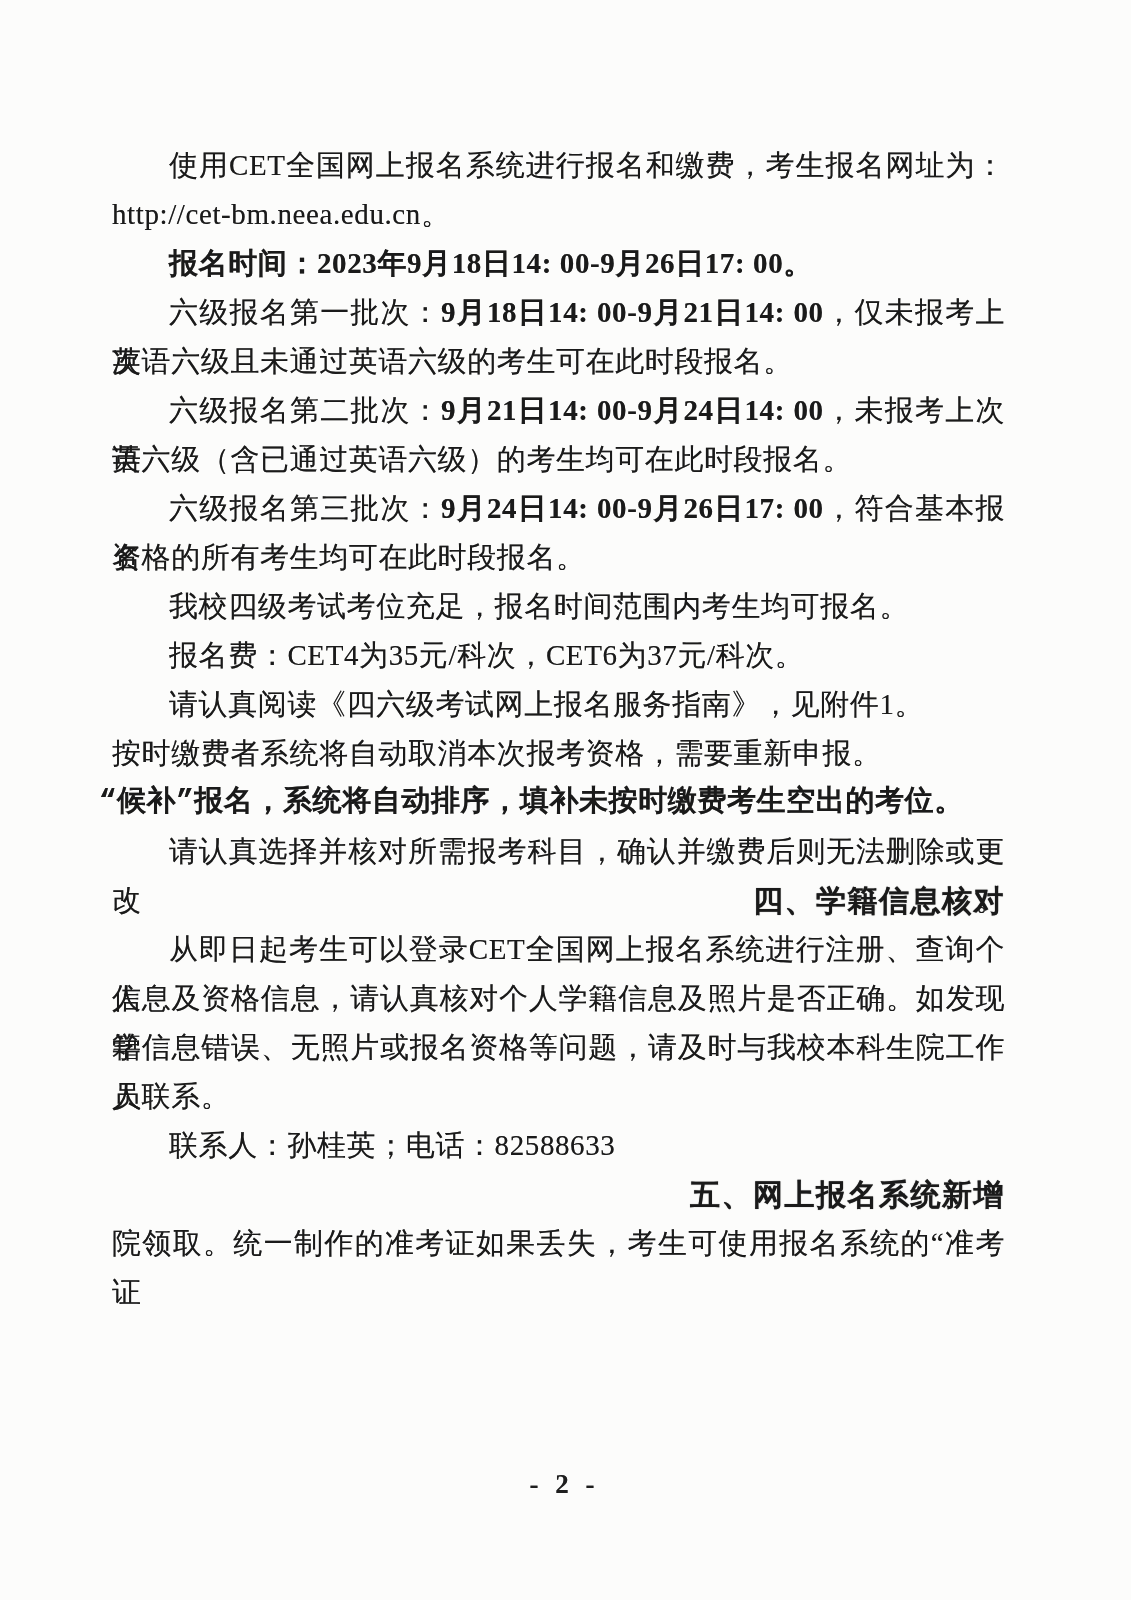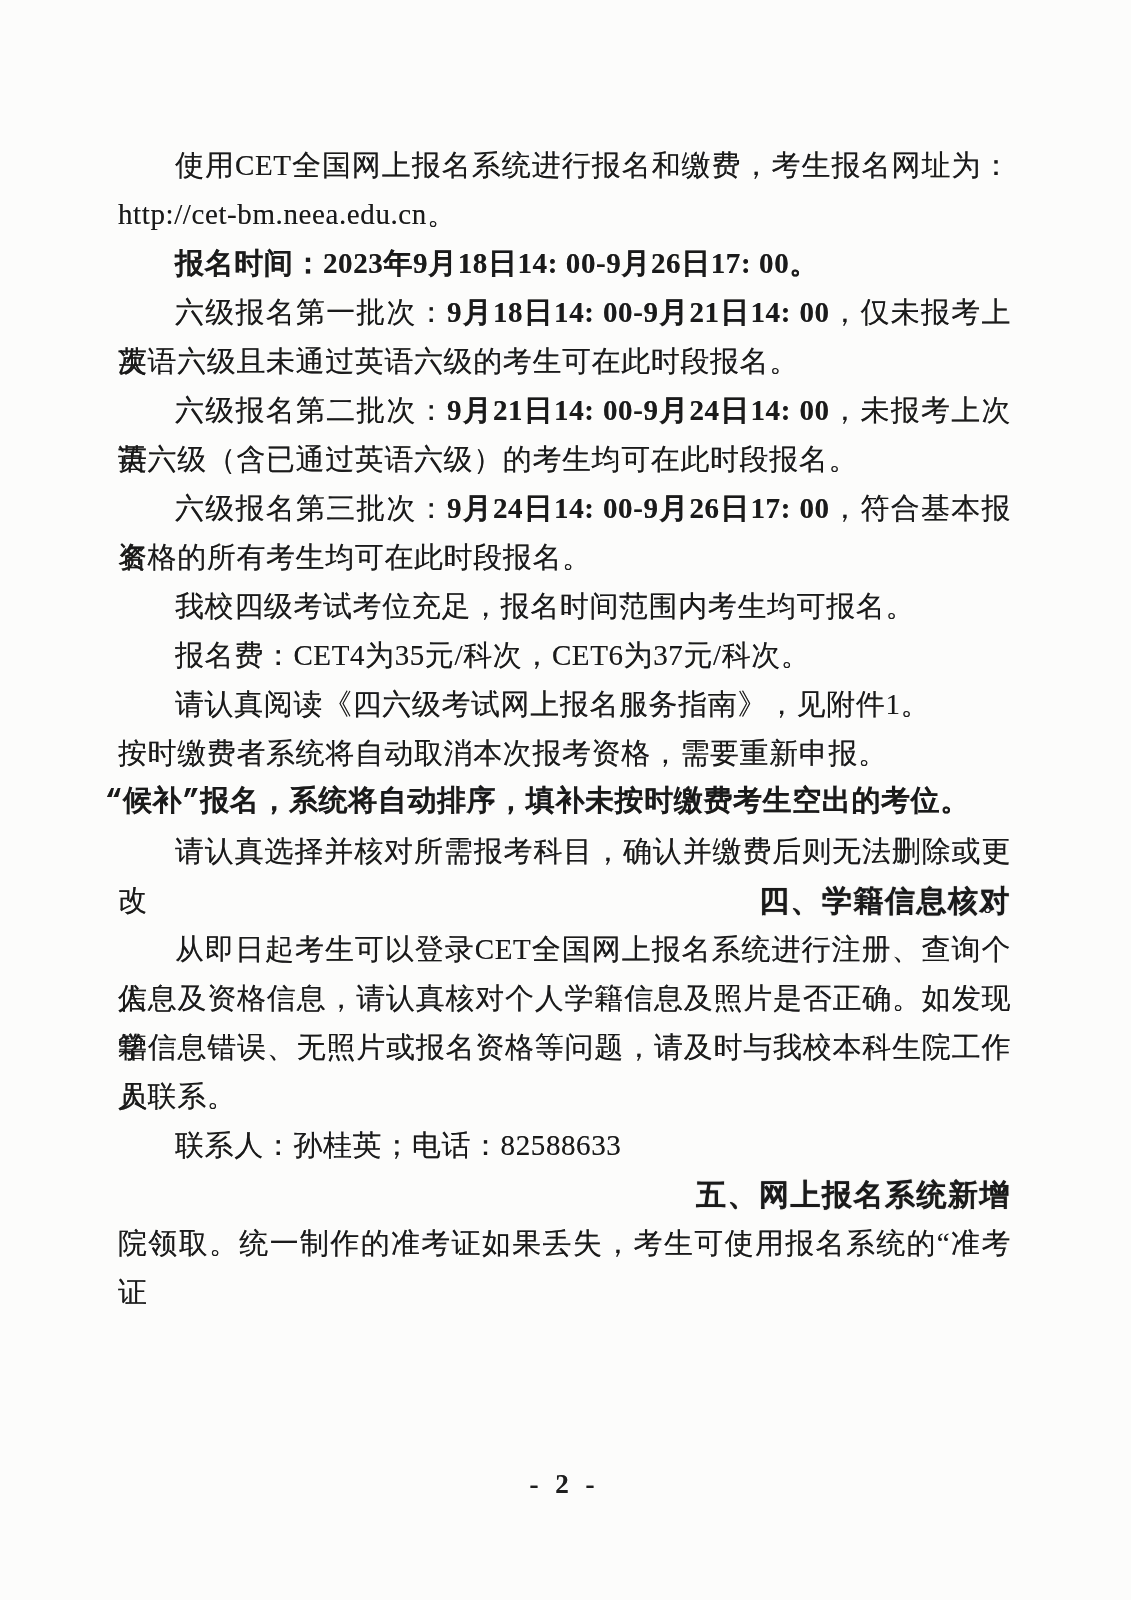--- a/index.html
+++ b/index.html
@@ -12,21 +12,21 @@
     width: 1131px;
     height: 1600px;
     margin: 0 auto;
     background: #fcfcfb;
     overflow: hidden;
     font-family: "Liberation Serif", "DejaVu Serif", serif;
     color: #1a1a1a;
   }
   .doc-body {
     position: absolute;
-    left: 118px;
+    left: 112px;
     top: 141px;
     width: 893px;
     font-size: 29px;
   }
   .line {
     height: 49px;
     line-height: 49px;
     letter-spacing: 0.6px;
     white-space: normal;
     text-shadow: 0 0 0.6px rgba(20,20,20,0.55);

